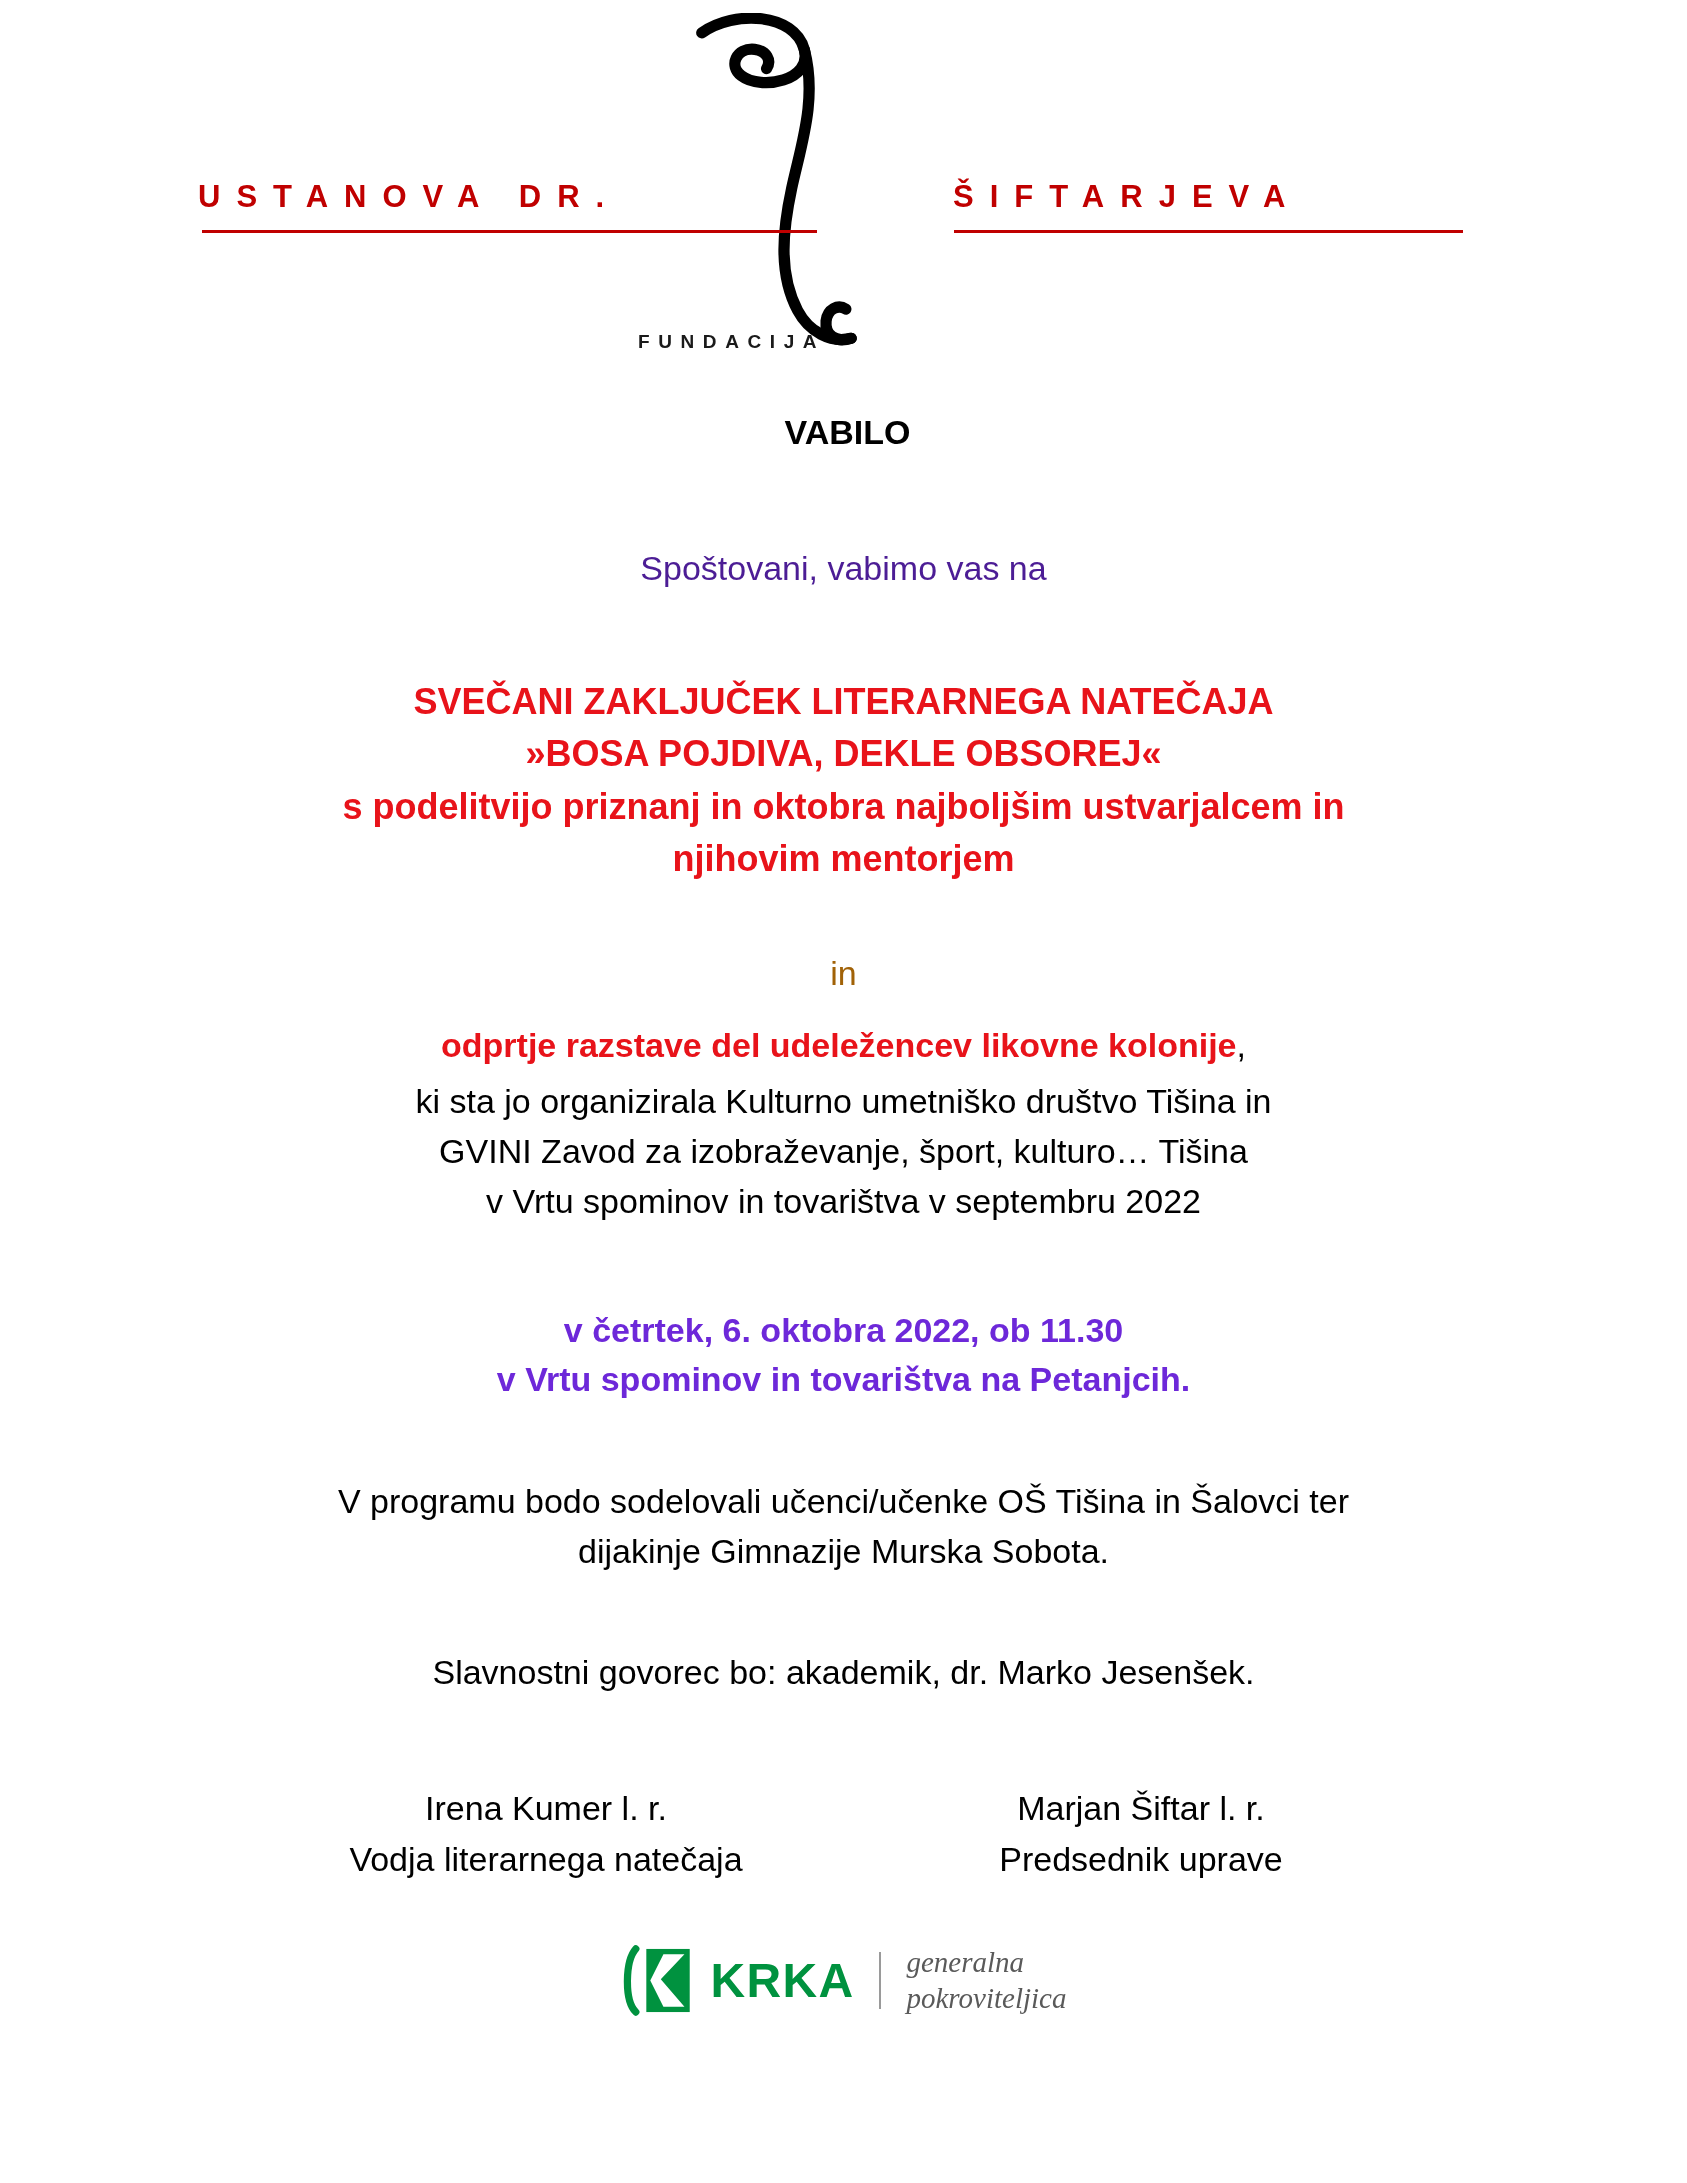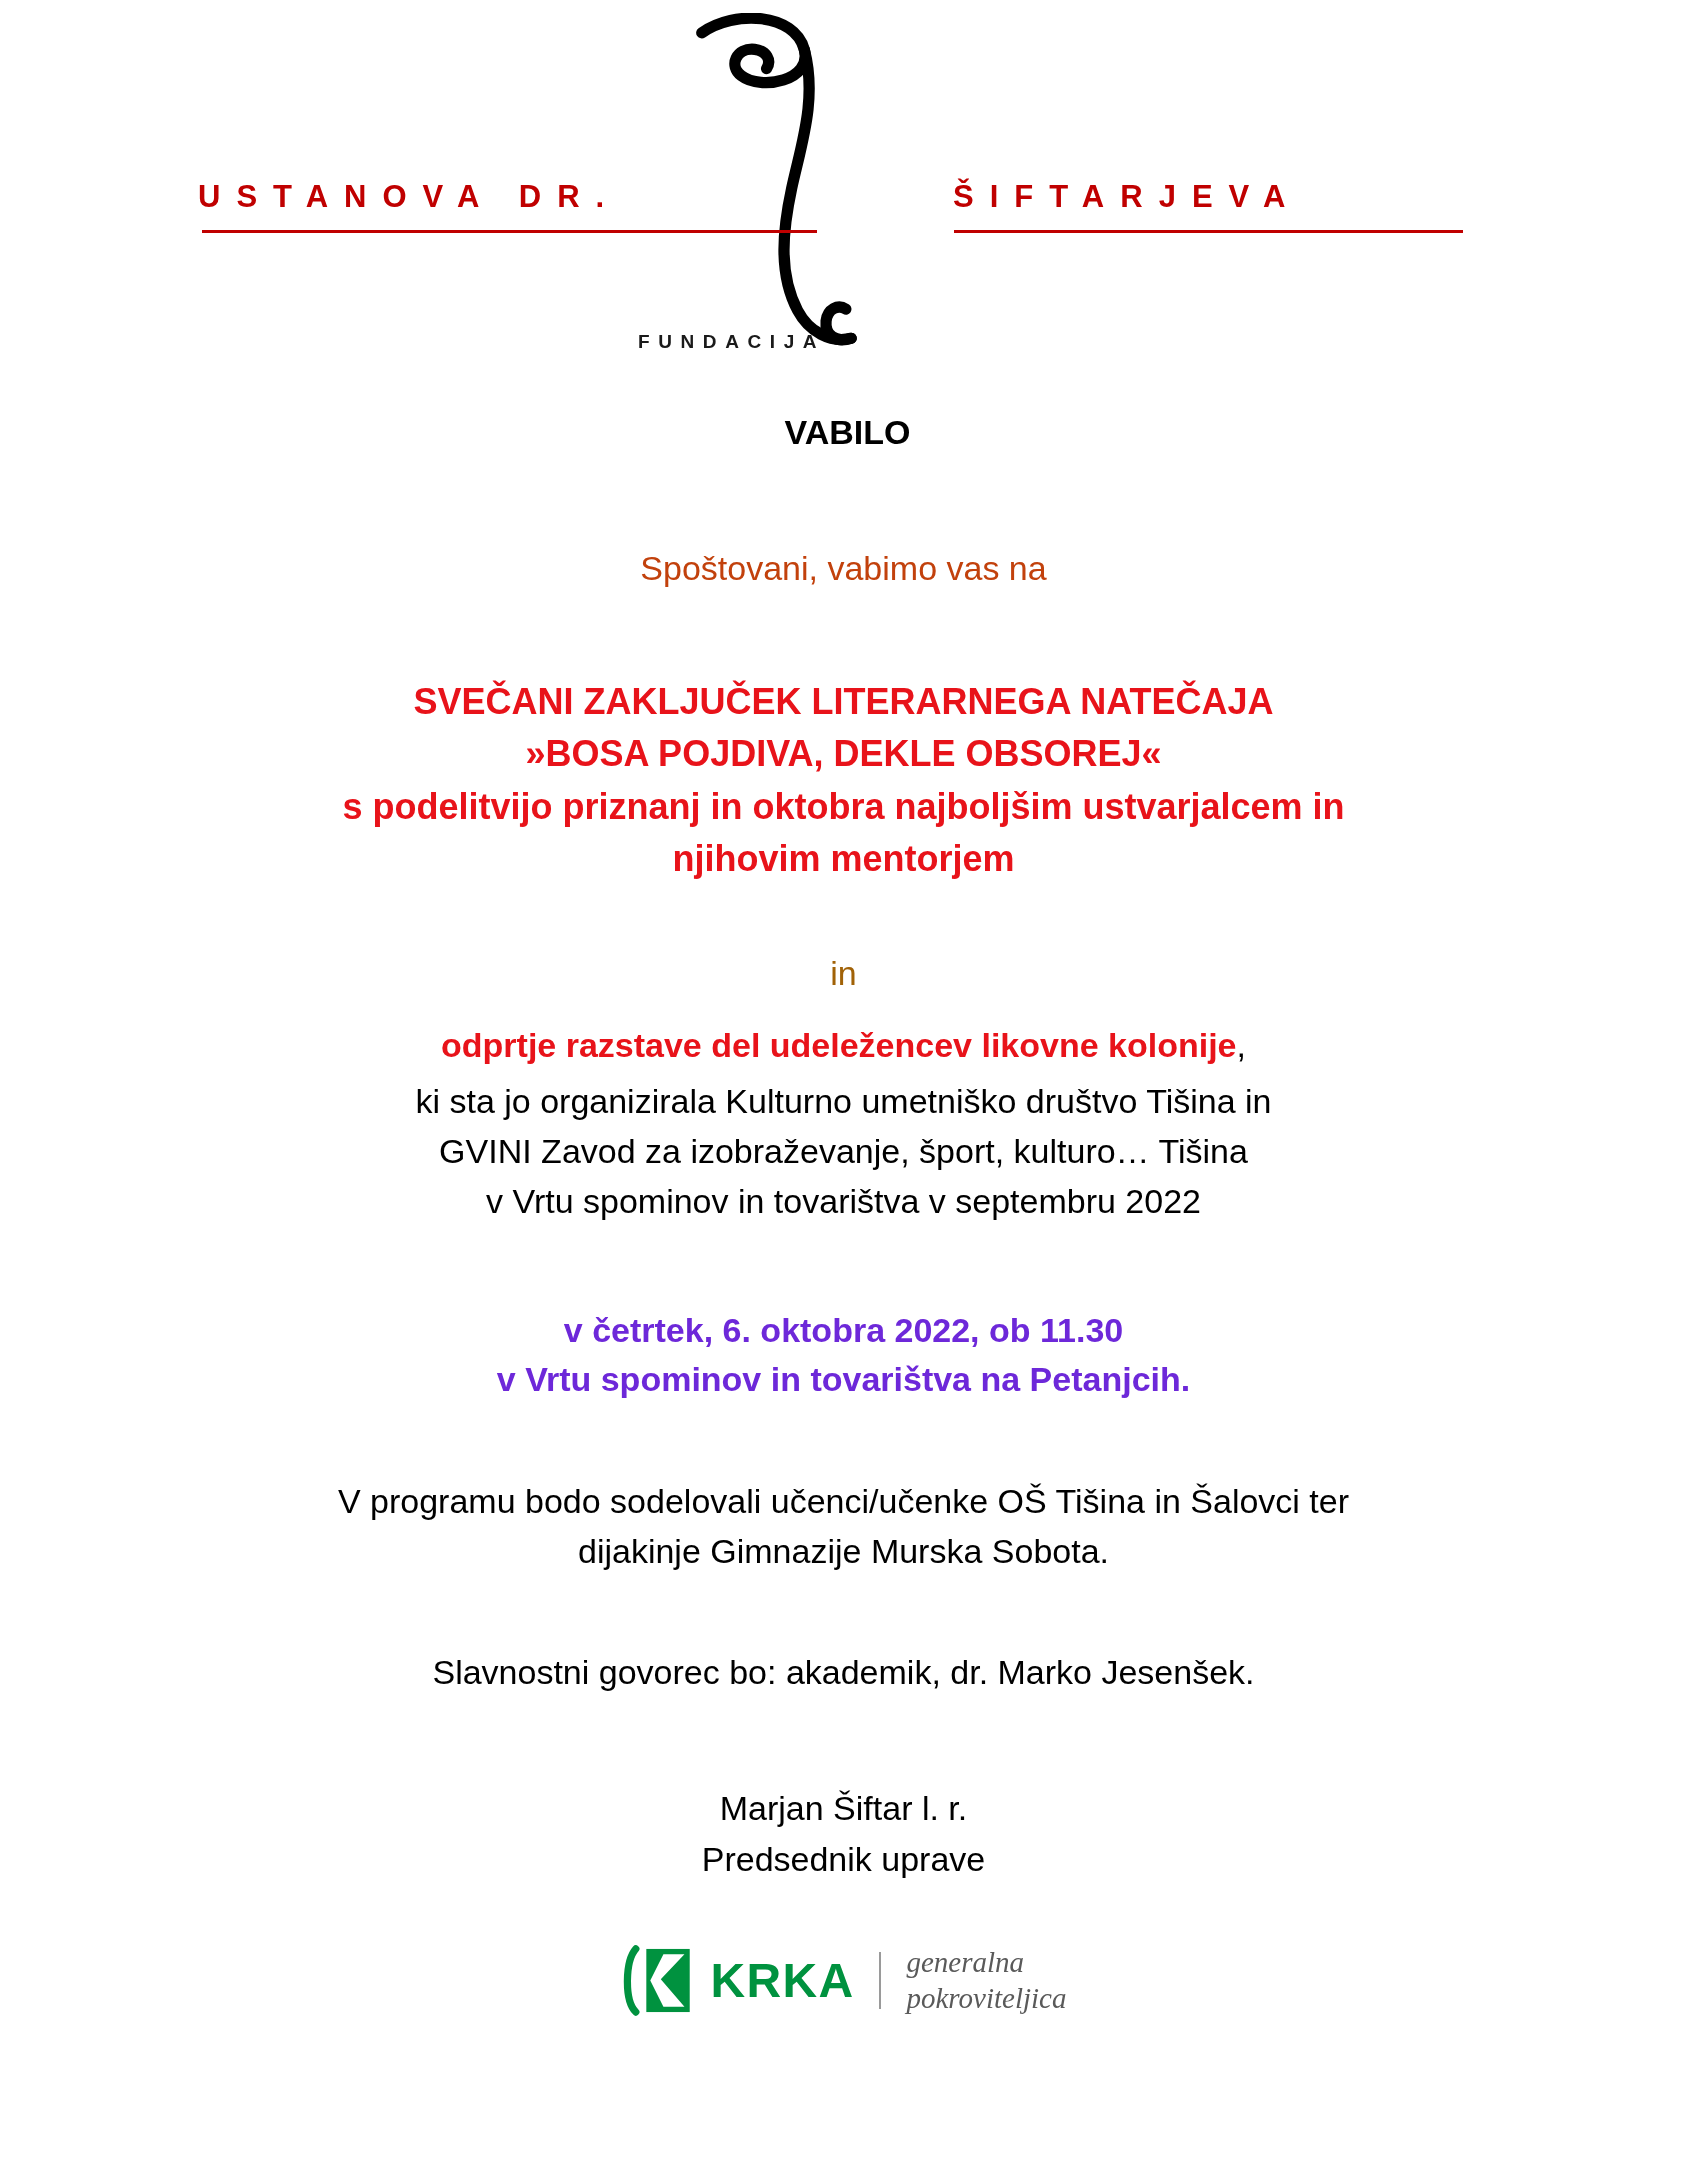--- a/index.html
+++ b/index.html
@@ -95,21 +95,21 @@
     font-size: 34px;
     font-weight: 700;
     color: #000000;
     margin-top: 26.5px;
     line-height: 1.25;
     padding-left: 8px;
   }
   .lead {
     font-size: 34px;
     font-weight: 400;
-    color: #c2410c;
+    color: #4c1d95;
     margin-top: 93px;
     line-height: 1.3;
   }
   .headline {
     font-size: 36px;
     font-weight: 700;
     color: #e8131a;
     margin-top: 86px;
     line-height: 1.45;
   }
@@ -265,20 +265,24 @@
     </div>
 
     <div class="program">
       <div>V programu bodo sodelovali učenci/učenke OŠ Tišina in Šalovci ter</div>
       <div>dijakinje Gimnazije Murska Sobota.</div>
     </div>
 
     <div class="speaker">Slavnostni govorec bo: akademik, dr. Marko Jesenšek.</div>
 
     <div class="signatures">
+      <div class="sig">
+        <span class="name">Irena Kumer l. r.</span>
+        <span class="role">Vodja literarnega natečaja</span>
+      </div>
       <div class="sig">
         <span class="name">Marjan Šiftar l. r.</span>
         <span class="role">Predsednik uprave</span>
       </div>
     </div>
 
   </div>
 
   <div class="sponsor">
     <div class="sponsor-inner">

